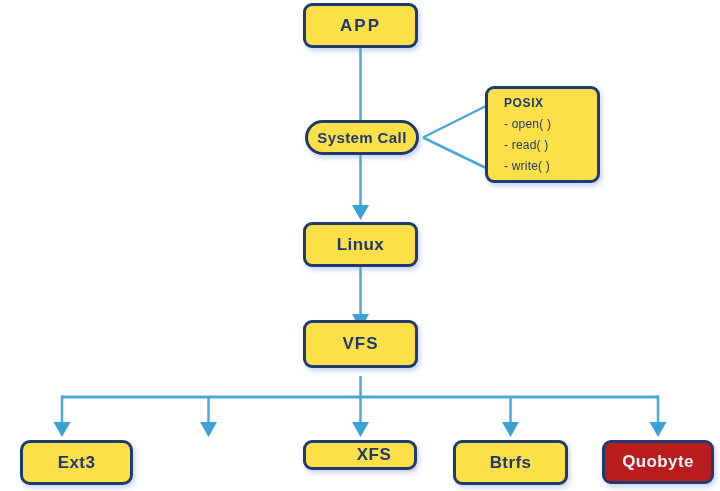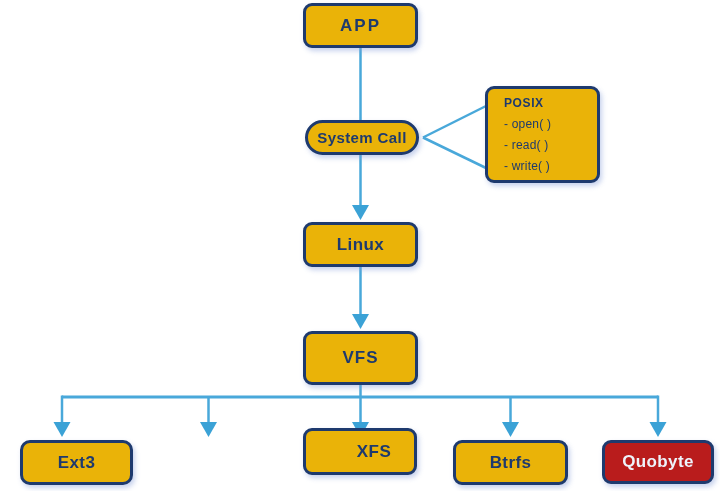--- a/index.html
+++ b/index.html
@@ -18,50 +18,50 @@
   .connectors {
     position: absolute;
     left: 0;
     top: 0;
     width: 720px;
     height: 491px;
   }
   .node {
     position: absolute;
     box-sizing: border-box;
-    background: #eab308;
+    background: #fde047;
     border: 3px solid #1e3a6e;
     border-radius: 9px;
     color: #1e3a6e;
     display: flex;
     align-items: center;
     justify-content: center;
     font-size: 17px;
     font-weight: 600;
     letter-spacing: 0.4px;
     box-shadow: 2px 3px 5px rgba(130, 155, 215, 0.45);
   }
   .node-app        { left: 303px; top: 3px;   width: 115px; height: 45px; letter-spacing: 2px; }
   .node-system-call{ left: 305px; top: 120px; width: 114px; height: 35px; border-radius: 18px; font-size: 15px; }
   .node-linux      { left: 303px; top: 222px; width: 115px; height: 45px; }
-  .node-vfs        { left: 303px; top: 331px; width: 115px; height: 54px; letter-spacing: 1px; text-align: center; }
+  .node-vfs        { left: 303px; top: 320px; width: 115px; height: 48px; letter-spacing: 1px; text-align: center; }
   .node-posix {
     left: 485px; top: 86px; width: 115px; height: 97px;
     flex-direction: column;
     align-items: flex-start;
     justify-content: center;
     padding-left: 16px;
     font-size: 12px;
     line-height: 21px;
   }
   .posix-title { font-weight: 700; letter-spacing: 0.6px; }
   .posix-item  { font-weight: 500; letter-spacing: 0.2px; }
   .node-ext3   { left: 20px;   top: 440px; width: 113px; height: 45px; border-radius: 10px; }
   .node-ext4   { left: 152px; top: 440px; width: 113px; height: 45px; }
-  .node-xfs    { left: 303px; top: 428px; width: 114px; height: 47px; padding-left: 28px; }
+  .node-xfs    { left: 303px; top: 440px; width: 114px; height: 30px; padding-left: 28px; }
   .node-btrfs  { left: 453px; top: 440px; width: 115px; height: 45px; text-align: right; }
   .node-quobyte{
     left: 602px; top: 440px; width: 112px; height: 44px;
     background: #b91c1c;
     color: #eef3fb;
     border-color: #1e3a6e;
   }
 </style>
 </head>
 <body>

